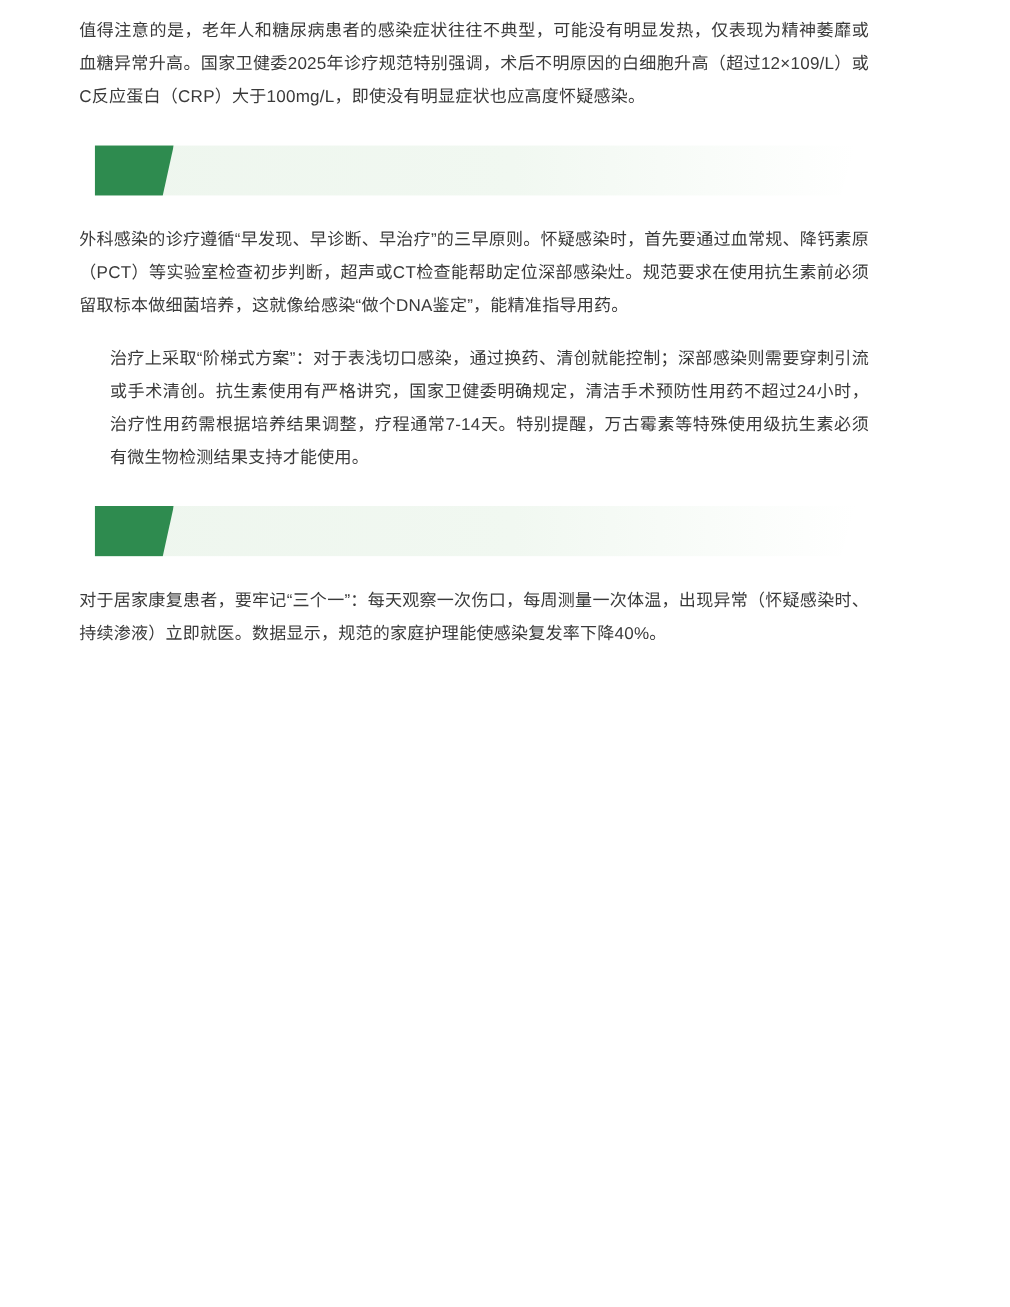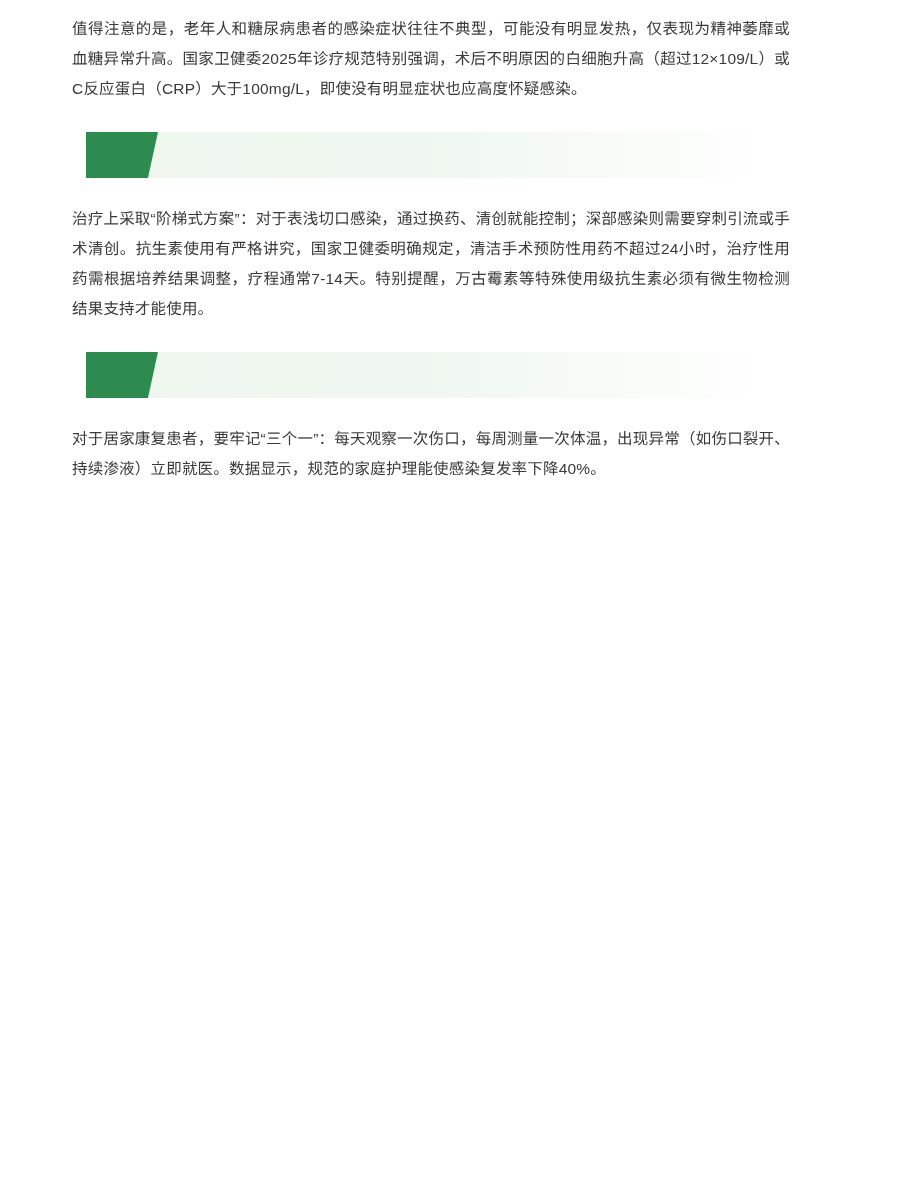--- a/index.html
+++ b/index.html
@@ -80,25 +80,26 @@
 <div class="page">
 
   <p class="para block-top">值得注意的是，老年人和糖尿病患者的感染症状往往不典型，可能没有明显发热，仅表现为精神萎靡或血糖异常升高。国家卫健委2025年诊疗规范特别强调，术后不明原因的白细胞升高（超过12×109/L）或C反应蛋白（CRP）大于100mg/L，即使没有明显症状也应高度怀疑感染。</p>
 
   <div class="section-banner">
     <div class="banner-bar"></div>
     <div class="banner-tab"></div>
     <div class="banner-label"></div>
   </div>
 
+  <p class="para">外科感染的诊疗遵循“早发现、早诊断、早治疗”的三早原则。怀疑感染时，首先要通过血常规、降钙素原（PCT）等实验室检查初步判断，超声或CT检查能帮助定位深部感染灶。规范要求在使用抗生素前必须留取标本做细菌培养，这就像给感染“做个DNA鉴定”，能精准指导用药。</p>
 
   <p class="para">治疗上采取“阶梯式方案”：对于表浅切口感染，通过换药、清创就能控制；深部感染则需要穿刺引流或手术清创。抗生素使用有严格讲究，国家卫健委明确规定，清洁手术预防性用药不超过24小时，治疗性用药需根据培养结果调整，疗程通常7-14天。特别提醒，万古霉素等特殊使用级抗生素必须有微生物检测结果支持才能使用。</p>
 
   <div class="section-banner">
     <div class="banner-bar"></div>
     <div class="banner-tab"></div>
     <div class="banner-label"></div>
   </div>
 
 
-  <p class="para">对于居家康复患者，要牢记“三个一”：每天观察一次伤口，每周测量一次体温，出现异常（如伤口裂开、持续渗液）立即就医。数据显示，规范的家庭护理能使感染复发率下降40%。</p>
+  <p class="para">对于居家康复患者，要牢记“三个一”：每天观察一次伤口，每周测量一次体温，出现异常（怀疑感染时、持续渗液）立即就医。数据显示，规范的家庭护理能使感染复发率下降40%。</p>
 
 </div>
 
 </body></html>

